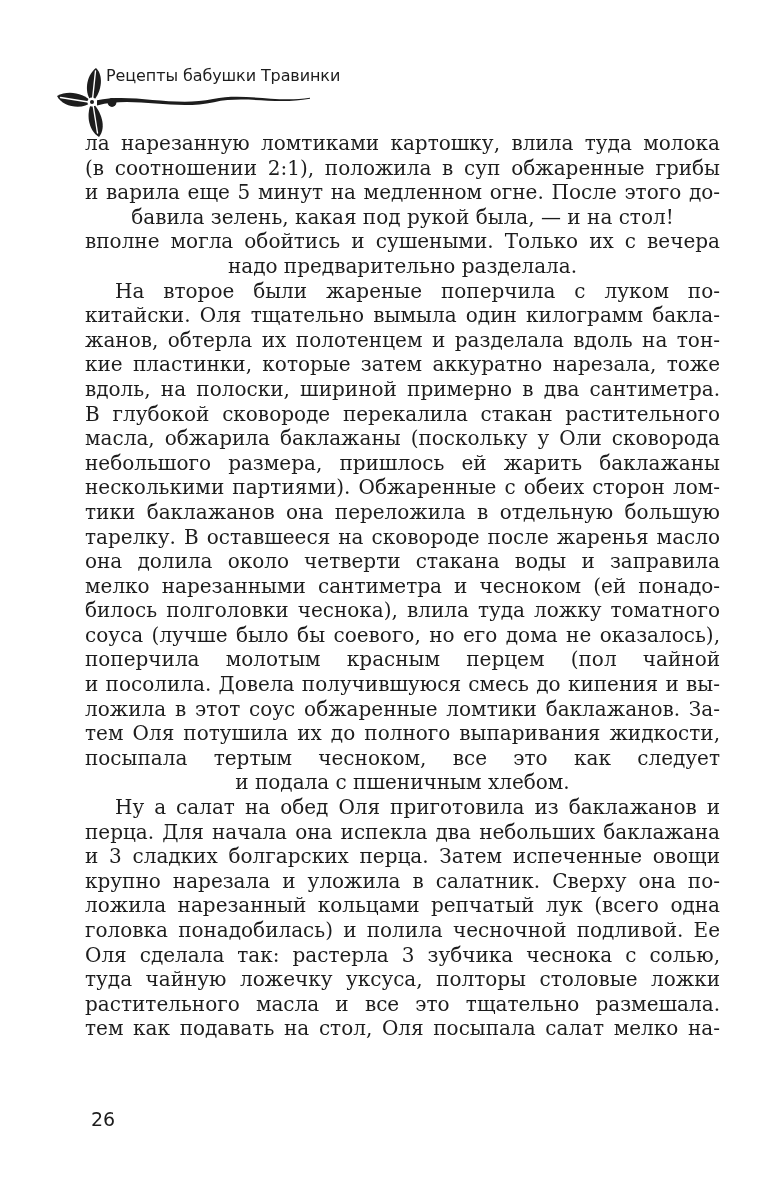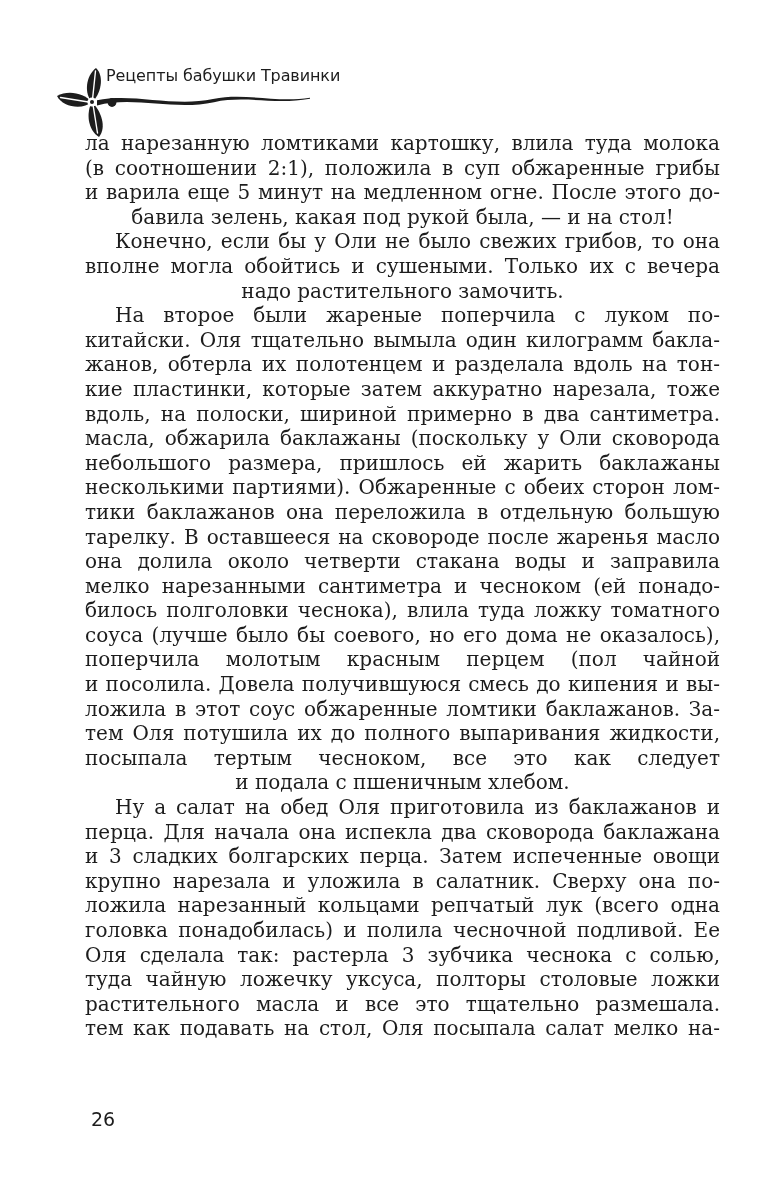--- a/index.html
+++ b/index.html
@@ -104,45 +104,45 @@
   </svg>
 
   <div class="header-title">Рецепты бабушки Травинки</div>
 
   <main class="body-text">
 
   <div class="line just">ла нарезанную ломтиками картошку, влила туда молока</div>
       <div class="line just">(в соотношении 2:1), положила в суп обжаренные грибы</div>
       <div class="line just">и варила еще 5 минут на медленном огне. После этого до-</div>
       <div class="line last">бавила зелень, какая под рукой была, — и на стол!</div>
-      <div class="line just indent">Конечно, если бы у Оли не было свежих грибов, то она</div>
       <div class="line just">вполне могла обойтись и сушеными. Только их с вечера</div>
-      <div class="line last">надо растительного замочить.</div>
+      <div class="line last">надо предварительно разделала.</div>
       <div class="line just indent">На второе были жареные поперчила с луком по-</div>
       <div class="line just">китайски. Оля тщательно вымыла один килограмм бакла-</div>
       <div class="line just">жанов, обтерла их полотенцем и разделала вдоль на тон-</div>
       <div class="line just">кие пластинки, которые затем аккуратно нарезала, тоже</div>
       <div class="line just">вдоль, на полоски, шириной примерно в два сантиметра.</div>
+      <div class="line just">В глубокой сковороде перекалила стакан растительного</div>
       <div class="line just">масла, обжарила баклажаны (поскольку у Оли сковорода</div>
       <div class="line just">небольшого размера, пришлось ей жарить баклажаны</div>
       <div class="line just">несколькими партиями). Обжаренные с обеих сторон лом-</div>
       <div class="line just">тики баклажанов она переложила в отдельную большую</div>
       <div class="line just">тарелку. В оставшееся на сковороде после жаренья масло</div>
       <div class="line just">она долила около четверти стакана воды и заправила двумя</div>
       <div class="line just">мелко нарезанными сантиметра и чесноком (ей понадо-</div>
       <div class="line just">билось полголовки чеснока), влила туда ложку томатного</div>
       <div class="line just">соуса (лучше было бы соевого, но его дома не оказалось),</div>
       <div class="line just">поперчила молотым красным перцем (пол чайной ложечки)</div>
       <div class="line just">и посолила. Довела получившуюся смесь до кипения и вы-</div>
       <div class="line just">ложила в этот соус обжаренные ломтики баклажанов. За-</div>
       <div class="line just">тем Оля потушила их до полного выпаривания жидкости,</div>
       <div class="line just">посыпала тертым чесноком, все это как следует перемешала</div>
       <div class="line last">и подала с пшеничным хлебом.</div>
       <div class="line just indent">Ну а салат на обед Оля приготовила из баклажанов и</div>
-      <div class="line just">перца. Для начала она испекла два сковорода баклажана</div>
+      <div class="line just">перца. Для начала она испекла два небольших баклажана</div>
       <div class="line just">и 3 сладких болгарских перца. Затем испеченные овощи</div>
       <div class="line just">крупно нарезала и уложила в салатник. Сверху она по-</div>
       <div class="line just">ложила нарезанный кольцами репчатый лук (всего одна</div>
       <div class="line just">головка понадобилась) и полила чесночной подливой. Ее</div>
       <div class="line just">Оля сделала так: растерла 3 зубчика чеснока с солью, влила</div>
       <div class="line just">туда чайную ложечку уксуса, полторы столовые ложки</div>
       <div class="line just">растительного масла и все это тщательно размешала. Перед</div>
       <div class="line just">тем как подавать на стол, Оля посыпала салат мелко на-</div>
     </main>
 

